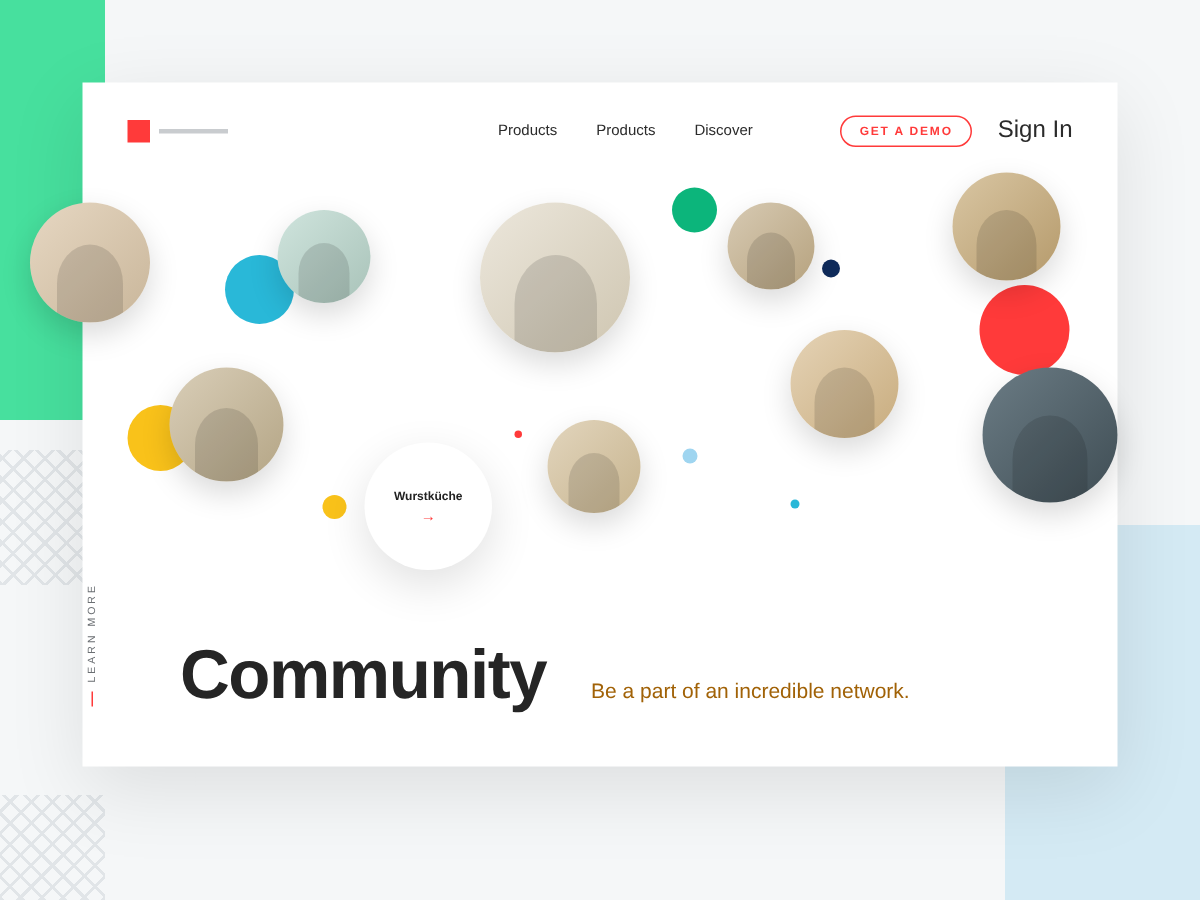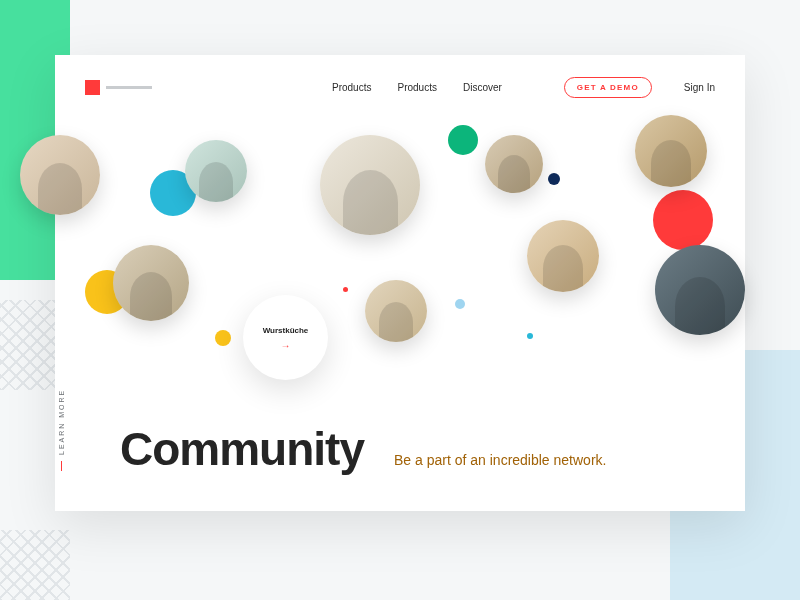--- a/index.html
+++ b/index.html
@@ -74,34 +74,34 @@
 .nav {
   display: flex; gap: 26px;
   margin-left: 180px;
 }
 .nav span {
   font-size: 10px; color: #2b2b2b;
   font-weight: 500; cursor: pointer;
 }
 .header-right {
   margin-left: auto;
-  display: flex; align-items: center; gap: 32px;
+  display: flex; align-items: center; gap: 17px;
 }
 .demo-btn {
   border: 1px solid #ff3a3a;
   color: #ff3a3a;
   font-size: 8px;
   font-weight: 700;
   letter-spacing: 1.2px;
   padding: 5px 12px;
   border-radius: 14px;
   cursor: pointer;
 }
 .signin {
-  font-size: 10px; color: #2b2b2b; cursor: pointer;
+  font-size: 16px; color: #2b2b2b; cursor: pointer;
 }
 
 
 .circle { position: absolute; border-radius: 50%; }
 .avatar {
   background: linear-gradient(135deg, #d0d4d8, #b4bcc2);
   box-shadow: 0 8px 20px rgba(0,0,0,.15);
   overflow: hidden;
   display: flex; align-items: flex-end; justify-content: center;
 }

